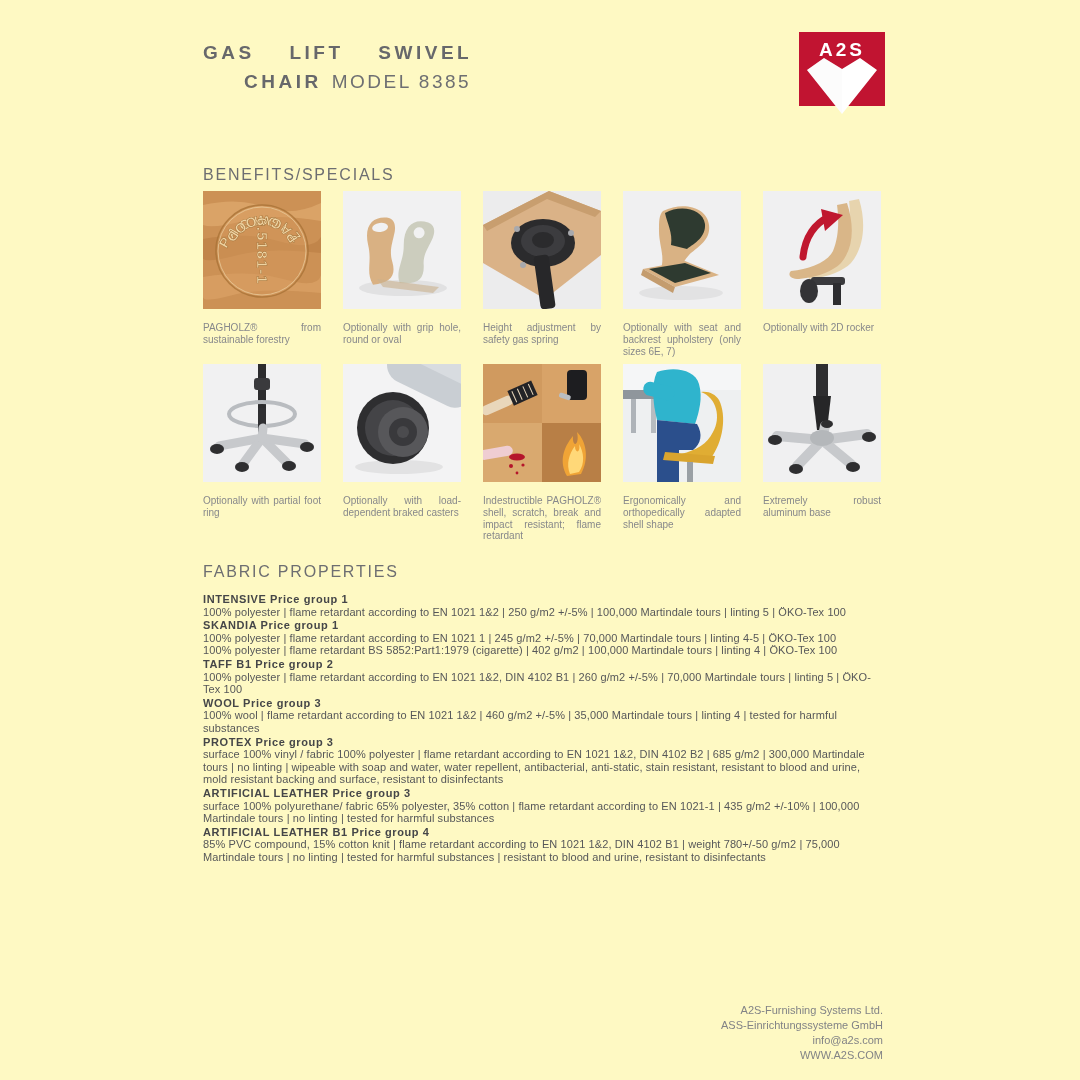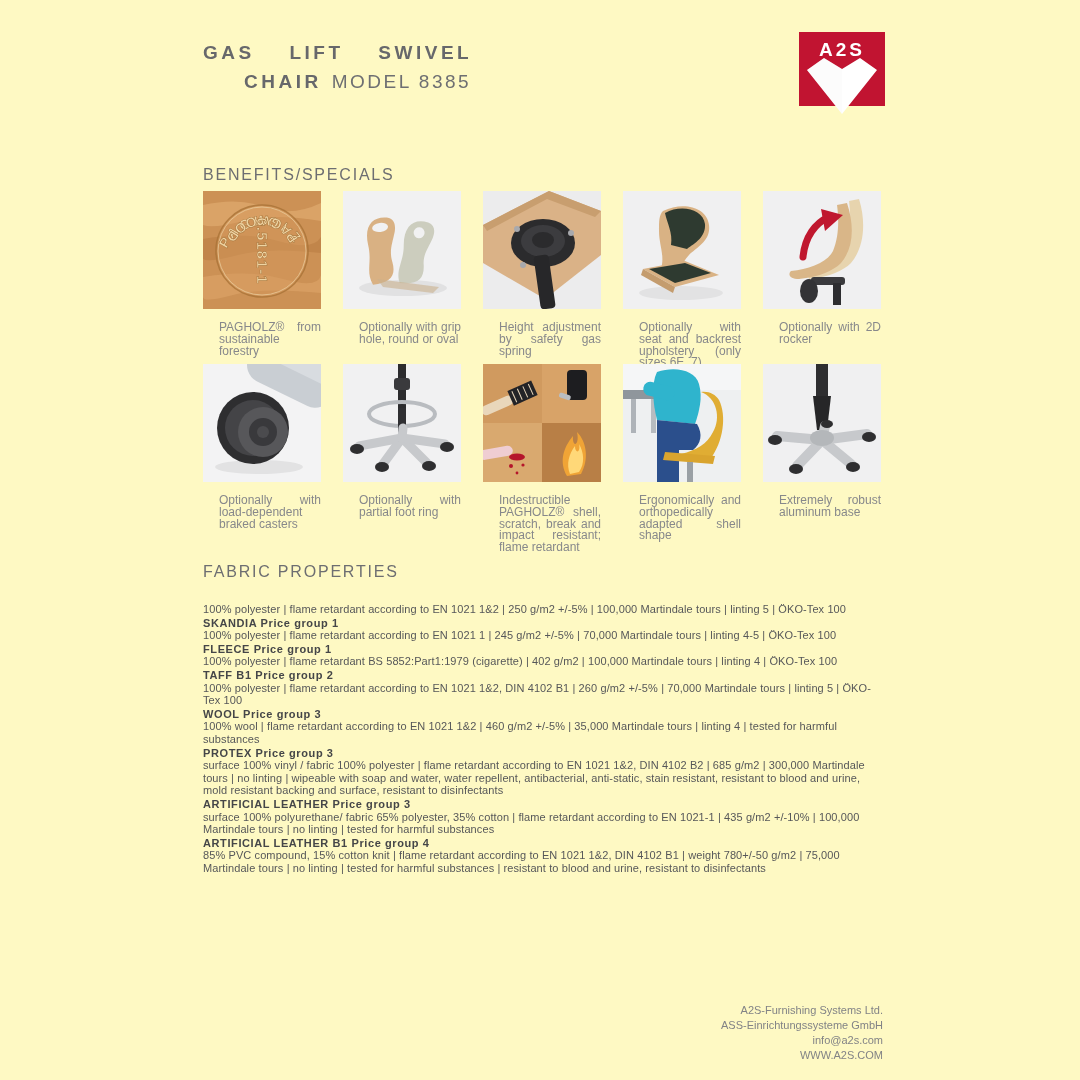--- a/index.html
+++ b/index.html
@@ -23,26 +23,26 @@
   
   .sec-head{
     position:absolute;left:203px;font-size:16px;font-weight:normal;color:#6d6e71;
     letter-spacing:1.8px;margin:0;
   }
   .brow{position:absolute;left:203px;display:flex;gap:22px;}
   .benefit{width:118px;margin:0;}
   .thumb{width:118px;height:118px;overflow:hidden;background:#f0f0f1;}
   .thumb svg{display:block;}
   .caption{
-    margin-top:13px;font-size:12px;line-height:11.8px;color:#87888b;
-    text-align:justify;text-justify:inter-word;margin-left:16px;
+    margin-top:13px;font-size:10px;line-height:11.8px;color:#87888b;
+    text-align:justify;text-justify:inter-word;
   }
   
   .fabrics{position:absolute;left:203px;top:563px;width:682px;}
-  .fabrics h2{position:static;margin:0 0 22px 0;}
+  .fabrics h2{position:static;margin:0 0 12px 0;}
   .fab-name{font-size:11px;font-weight:bold;color:#454648;letter-spacing:.6px;line-height:12.6px;margin-top:1px;}
   .fab-desc{font-size:11px;color:#565759;line-height:12.6px;letter-spacing:.1px;}
   
   .footer{position:absolute;right:197px;top:1003px;text-align:right;font-size:11px;line-height:15px;color:#828386;}
 </style>
 </head>
 <body>
 
 <div class="page">
 
@@ -158,56 +158,56 @@
       </div>
       <figcaption class="caption">Optionally with 2D rocker</figcaption>
     </figure>
   </div>
 
   <div class="brow" style="top:364px;">
 
     <figure class="benefit">
       <div class="thumb">
         <svg width="118" height="118" viewBox="0 0 118 118">
-          <rect width="118" height="118" fill="#f3f3f4"></rect>
-          <ellipse cx="56" cy="103" rx="44" ry="7" fill="#e2e2e3"></ellipse>
-          <rect x="42" y="-12" width="92" height="40" rx="18" transform="rotate(26 80 10)" fill="#c9ced3"></rect>
-          <rect x="46" y="-16" width="88" height="18" rx="9" transform="rotate(26 80 10)" fill="#d8dce0"></rect>
-          <circle cx="50" cy="64" r="36" fill="#2e2e30"></circle>
-          <circle cx="50" cy="64" r="28" fill="#444447"></circle>
-          <circle cx="60" cy="68" r="25" fill="#57575a"></circle>
-          <circle cx="60" cy="68" r="14" fill="#39393c"></circle>
-          <circle cx="60" cy="68" r="6" fill="#4b4b4e"></circle>
-        </svg>
-      </div>
-      <figcaption class="caption">Optionally with load-dependent braked casters</figcaption>
-    </figure>
-
-    <figure class="benefit">
-      <div class="thumb">
-        <svg width="118" height="118" viewBox="0 0 118 118">
           <rect width="118" height="118" fill="#f1f1f2"></rect>
           <rect x="55" y="0" width="8" height="58" fill="#2c2c2e"></rect>
           <rect x="51" y="14" width="16" height="12" rx="3" fill="#3a3a3d"></rect>
           <ellipse cx="59" cy="50" rx="33" ry="12" fill="none" stroke="#b9bcc0" stroke-width="4"></ellipse>
           <rect x="55" y="44" width="8" height="28" fill="#2f2f32"></rect>
           <g stroke="#c7c9cc" stroke-width="9" stroke-linecap="round">
             <line x1="59" y1="74" x2="16" y2="82"></line>
             <line x1="59" y1="74" x2="40" y2="100"></line>
             <line x1="59" y1="74" x2="84" y2="99"></line>
             <line x1="59" y1="74" x2="102" y2="80"></line>
             <line x1="59" y1="74" x2="60" y2="64"></line>
           </g>
           <ellipse cx="14" cy="85" rx="7" ry="5" fill="#2e2e30"></ellipse>
           <ellipse cx="39" cy="103" rx="7" ry="5" fill="#2e2e30"></ellipse>
           <ellipse cx="86" cy="102" rx="7" ry="5" fill="#2e2e30"></ellipse>
           <ellipse cx="104" cy="83" rx="7" ry="5" fill="#2e2e30"></ellipse>
         </svg>
       </div>
       <figcaption class="caption">Optionally with partial foot ring</figcaption>
+    </figure>
+
+    <figure class="benefit">
+      <div class="thumb">
+        <svg width="118" height="118" viewBox="0 0 118 118">
+          <rect width="118" height="118" fill="#f3f3f4"></rect>
+          <ellipse cx="56" cy="103" rx="44" ry="7" fill="#e2e2e3"></ellipse>
+          <rect x="42" y="-12" width="92" height="40" rx="18" transform="rotate(26 80 10)" fill="#c9ced3"></rect>
+          <rect x="46" y="-16" width="88" height="18" rx="9" transform="rotate(26 80 10)" fill="#d8dce0"></rect>
+          <circle cx="50" cy="64" r="36" fill="#2e2e30"></circle>
+          <circle cx="50" cy="64" r="28" fill="#444447"></circle>
+          <circle cx="60" cy="68" r="25" fill="#57575a"></circle>
+          <circle cx="60" cy="68" r="14" fill="#39393c"></circle>
+          <circle cx="60" cy="68" r="6" fill="#4b4b4e"></circle>
+        </svg>
+      </div>
+      <figcaption class="caption">Optionally with load-dependent braked casters</figcaption>
     </figure>
 
     <figure class="benefit">
       <div class="thumb">
         <svg width="118" height="118" viewBox="0 0 118 118">
           <rect x="0" y="0" width="59" height="59" fill="#d09a5f"></rect>
           <rect x="59" y="0" width="59" height="59" fill="#d8a368"></rect>
           <rect x="0" y="59" width="59" height="59" fill="#d9a96f"></rect>
           <rect x="59" y="59" width="59" height="59" fill="#b87f46"></rect>
           <g transform="rotate(-24 24 36)">
@@ -278,28 +278,28 @@
         </svg>
       </div>
       <figcaption class="caption">Extremely robust aluminum base</figcaption>
     </figure>
   </div>
 
   <div class="fabrics">
     <h2 class="sec-head">FABRIC PROPERTIES</h2>
 
     <div class="fab-entry">
+      <div class="fab-name">INTENSIVE Price group 1</div>
       <div class="fab-desc">100% polyester | flame retardant according to EN 1021 1&amp;2 | 250 g/m2 +/-5% | 100,000 Martindale tours | linting 5 | ÖKO-Tex 100</div>
     </div>
     <div class="fab-entry">
       <div class="fab-name">SKANDIA Price group 1</div>
       <div class="fab-desc">100% polyester | flame retardant according to EN 1021 1 | 245 g/m2 +/-5% | 70,000 Martindale tours | linting 4-5 | ÖKO-Tex 100</div>
     </div>
     <div class="fab-entry">
-      <div class="fab-name">FLEECE Price group 1</div>
       <div class="fab-desc">100% polyester | flame retardant BS 5852:Part1:1979 (cigarette) | 402 g/m2 | 100,000 Martindale tours | linting 4 | ÖKO-Tex 100</div>
     </div>
     <div class="fab-entry">
       <div class="fab-name">TAFF B1 Price group 2</div>
       <div class="fab-desc">100% polyester | flame retardant according to EN 1021 1&amp;2, DIN 4102 B1 | 260 g/m2 +/-5% | 70,000 Martindale tours | linting 5 | ÖKO-Tex 100</div>
     </div>
     <div class="fab-entry">
       <div class="fab-name">WOOL Price group 3</div>
       <div class="fab-desc">100% wool | flame retardant according to EN 1021 1&amp;2 | 460 g/m2 +/-5% | 35,000 Martindale tours | linting 4 | tested for harmful substances</div>
     </div>

